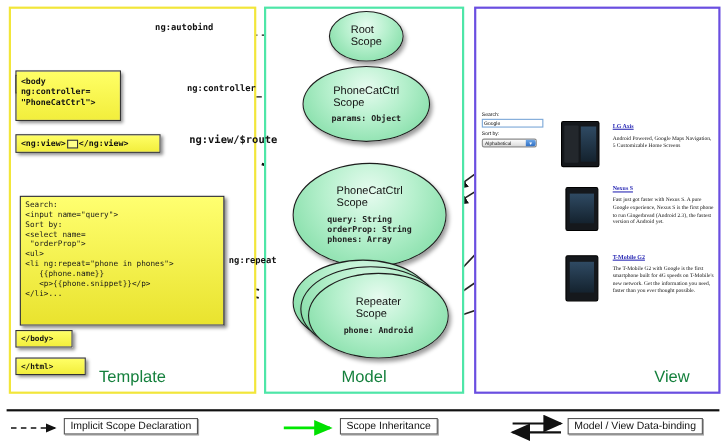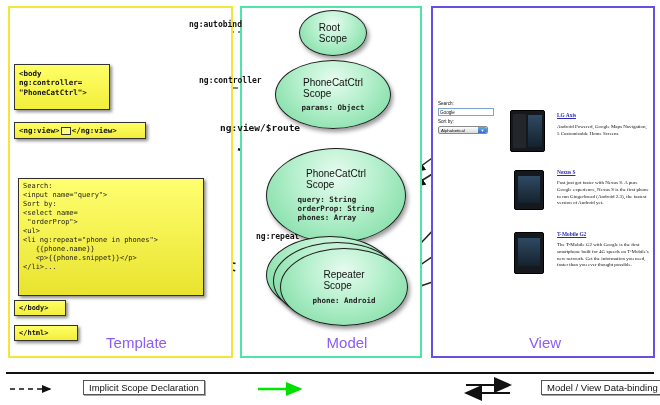--- a/index.html
+++ b/index.html
@@ -5,21 +5,21 @@
   html,body{margin:0;padding:0;background:#fff;}
   body{width:660px;height:405px;position:relative;overflow:hidden;
        font-family:"Liberation Sans", sans-serif;}
   #stage{position:absolute;left:0;top:0;width:660px;height:405px;}
 
   .col{position:absolute;background:#fff;box-sizing:border-box;}
   .col-template{left:8px;top:6px;width:225px;height:352px;border:2px solid #f2e63a;}
   .col-model{left:240px;top:6px;width:182px;height:352px;border:2px solid #4ee6a8;}
   .col-view{left:431px;top:6px;width:224px;height:352px;border:2px solid #6a4ee0;}
 
-  .col-label{position:absolute;font-size:15px;color:#8b5cf6;text-align:center;width:100%;margin-left:16px;}
+  .col-label{position:absolute;font-size:15px;color:#15803d;text-align:center;width:100%;}
 
   
   .ybox{position:absolute;background:linear-gradient(180deg,#ffff66 0%,#f2ee3c 100%);
         border:1px solid #333;box-sizing:border-box;
         box-shadow:2px 2px 3px rgba(0,0,0,.45);
         font-family:"DejaVu Sans Mono", monospace;font-weight:bold;
         font-size:7.5px;color:#111;padding:2px 4px;line-height:1.25;}
   .ybox.sm{font-size:7px;}
 
   .tagbox{display:flex;align-items:center;}
@@ -72,31 +72,31 @@
   .phone .screen{position:absolute;background:linear-gradient(180deg,#2f4a63 0%,#14222e 100%);}
   .phone .kbd{position:absolute;background:#23272c;border-radius:1px;}
 
   .plink{position:absolute;font-size:5.4px;color:#2b2bb5;text-decoration:underline;
          font-family:"Liberation Serif", serif;font-weight:bold;}
   .pdesc{position:absolute;font-size:5px;color:#111;line-height:1.35;
          font-family:"Liberation Serif", serif;width:92px;}
 
   
   .conn{position:absolute;font-family:"DejaVu Sans Mono", monospace;
-        font-weight:bold;font-size:8px;color:#111;white-space:nowrap;margin-left:48px;}
+        font-weight:bold;font-size:8px;color:#111;white-space:nowrap;}
   .conn.big{font-size:9.5px;}
 
   
   .legend{position:absolute;left:0;top:372px;width:660px;height:33px;}
   .legend .rule{position:absolute;left:6px;top:0;width:648px;height:0;
                 border-top:2px solid #111;}
   .lgbox{position:absolute;border:1px solid #555;background:#fff;
          box-shadow:1px 1px 0 rgba(0,0,0,.35);
          font-size:9.5px;color:#111;padding:1px 5px;white-space:nowrap;
-         font-family:"Liberation Sans", sans-serif;margin-left:25px;}
+         font-family:"Liberation Sans", sans-serif;}
   svg{position:absolute;left:0;top:0;overflow:visible;}
 </style>
 </head>
 <body>
 
 <div id="stage">
 
   <svg width="660" height="405">
     <defs>
       <marker id="ahB" markerWidth="7" markerHeight="7" refX="6" refY="3" orient="auto">
@@ -170,21 +170,21 @@
 
   <div class="ybox tagbox sm" style="left:14px;top:300px;width:52px;height:16px;">
     <span>&lt;/body&gt;</span>
   </div>
 
   <div class="ybox tagbox sm" style="left:14px;top:325px;width:64px;height:16px;">
     <span>&lt;/html&gt;</span>
   </div>
 
   <div class="conn" style="left:141px;top:20px;">ng:autobind</div>
-  <div class="conn" style="left:124px;top:76px;padding-left:27px;">ng:controller</div>
+  <div class="conn" style="left:143px;top:76px;padding-left:27px;">ng:controller</div>
   <div class="conn big" style="left:172px;top:122px;">ng:view/$route</div>
   <div class="conn" style="left:208px;top:232px;">ng:repeat</div>
 
   <div class="scope" style="left:299px;top:10px;width:66px;height:44px;">
     <div class="nm">
       <span>Root</span><br>
       <span>Scope</span>
     </div>
   </div>
 
@@ -244,29 +244,30 @@
   <div class="pdesc" style="left:557px;top:180px;">Fast just got faster with Nexus S. A pure Google experience, Nexus S is the first phone to run Gingerbread (Android 2.3), the fastest version of Android yet.</div>
 
   <div class="phone" style="left:514px;top:232px;width:28px;height:40px;">
     <div class="screen" style="left:3px;top:5px;width:22px;height:28px;"></div>
   </div>
   <a class="plink" style="left:557px;top:231px;">T-Mobile G2</a>
   <div class="pdesc" style="left:557px;top:242px;">The T-Mobile G2 with Google is the first smartphone built for 4G speeds on T-Mobile's new network. Get the information you need, faster than you ever thought possible.</div>
 
   <div class="col-label" style="left:8px;top:334px;width:225px;">Template</div>
   <div class="col-label" style="left:240px;top:334px;width:182px;">Model</div>
-  <div class="col-label" style="left:431px;top:334px;width:196px;">View</div>
+  <div class="col-label" style="left:431px;top:334px;width:196px;text-align:right;">View</div>
 
   <div class="legend">
     <div class="rule"></div>
 
     <svg width="660" height="33">
       <path d="M10,17 L50,17" stroke="#111" stroke-width="1.4" fill="none" stroke-dasharray="5,4" marker-end="url(#ahB)"></path>
       <path d="M258,17 L300,17" stroke="#00e800" stroke-width="2.4" fill="none" marker-end="url(#ahG)"></path>
       <path d="M466,13 L510,13" stroke="#111" stroke-width="2" fill="none" marker-end="url(#ahBs)"></path>
       <path d="M510,21 L466,21" stroke="#111" stroke-width="2" fill="none" marker-end="url(#ahBs)"></path>
     </svg>
 
     <div class="lgbox" style="left:58px;top:8px;">Implicit Scope Declaration</div>
+    <div class="lgbox" style="left:309px;top:8px;">Scope Inheritance</div>
     <div class="lgbox" style="left:516px;top:8px;">Model / View Data-binding</div>
   </div>
 
 </div>
 
 </body></html>

